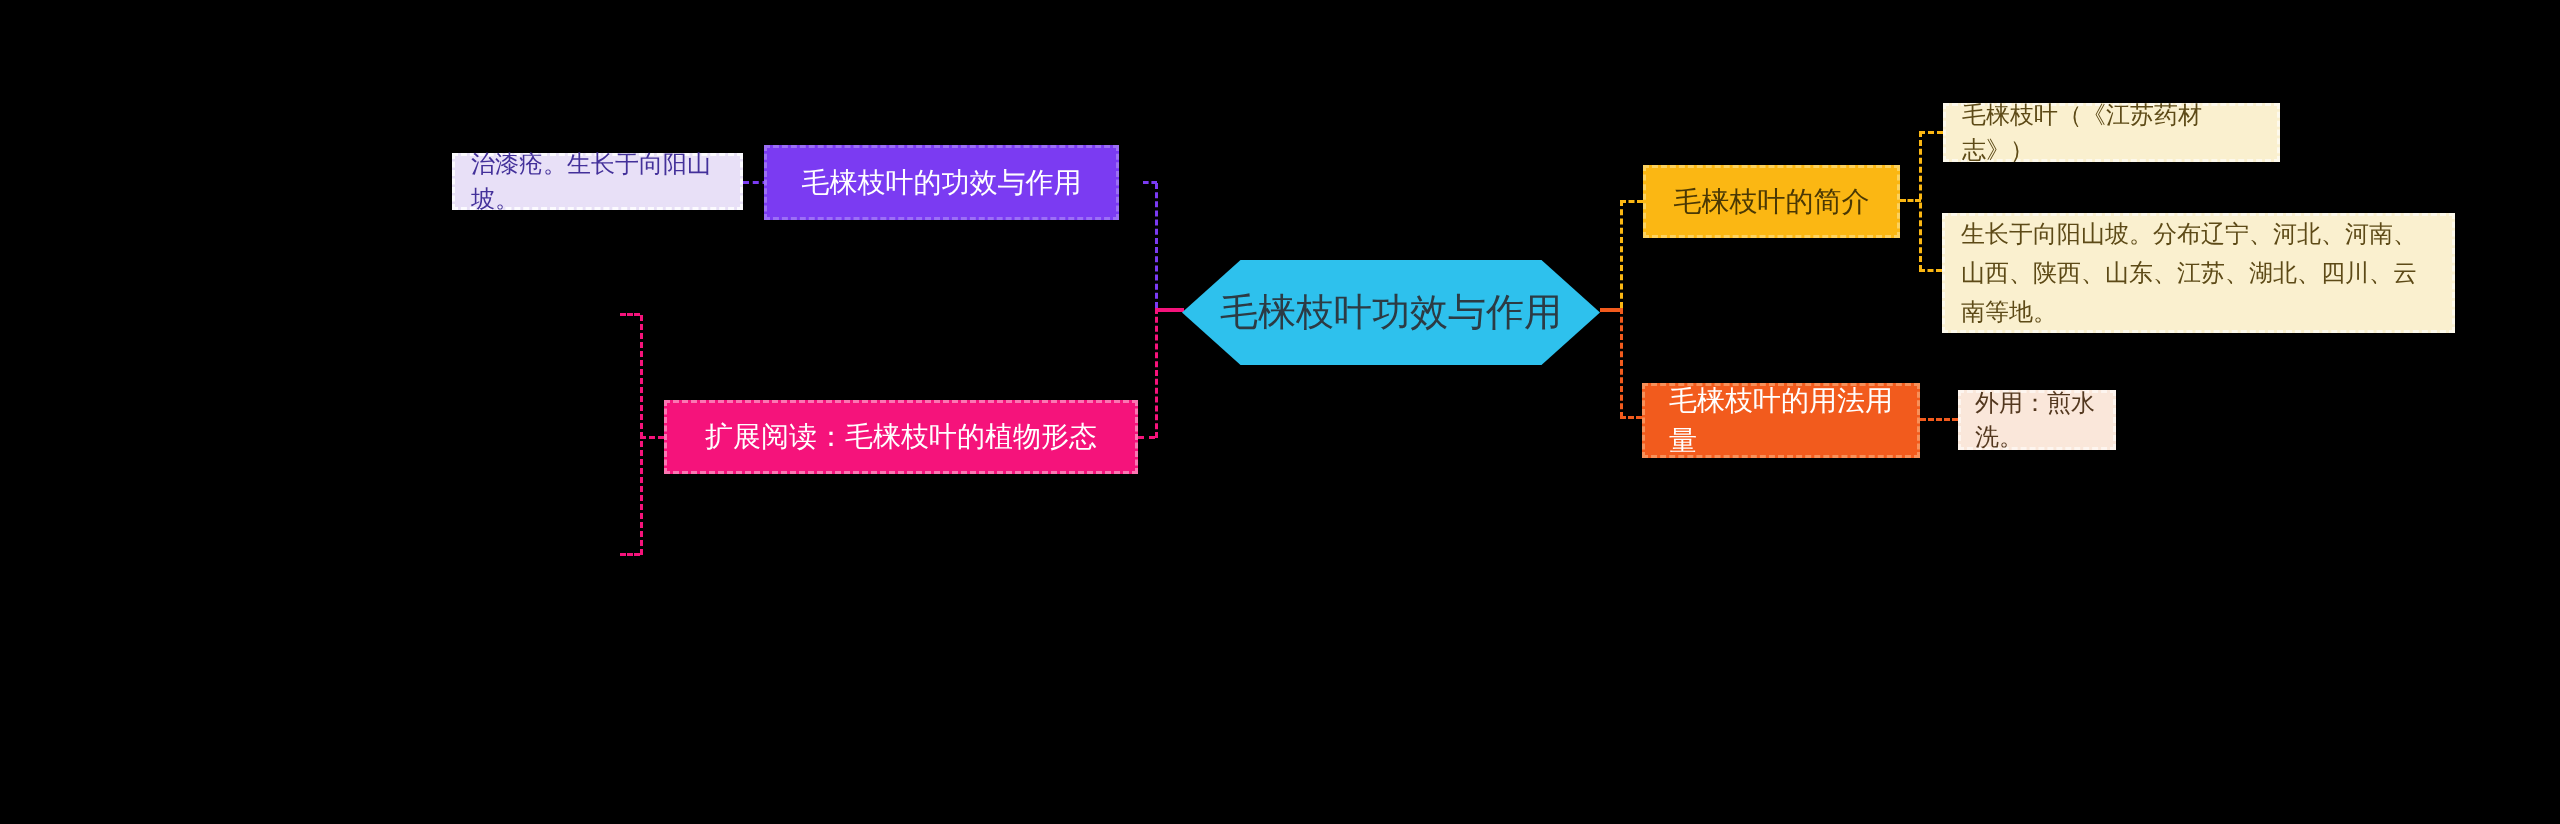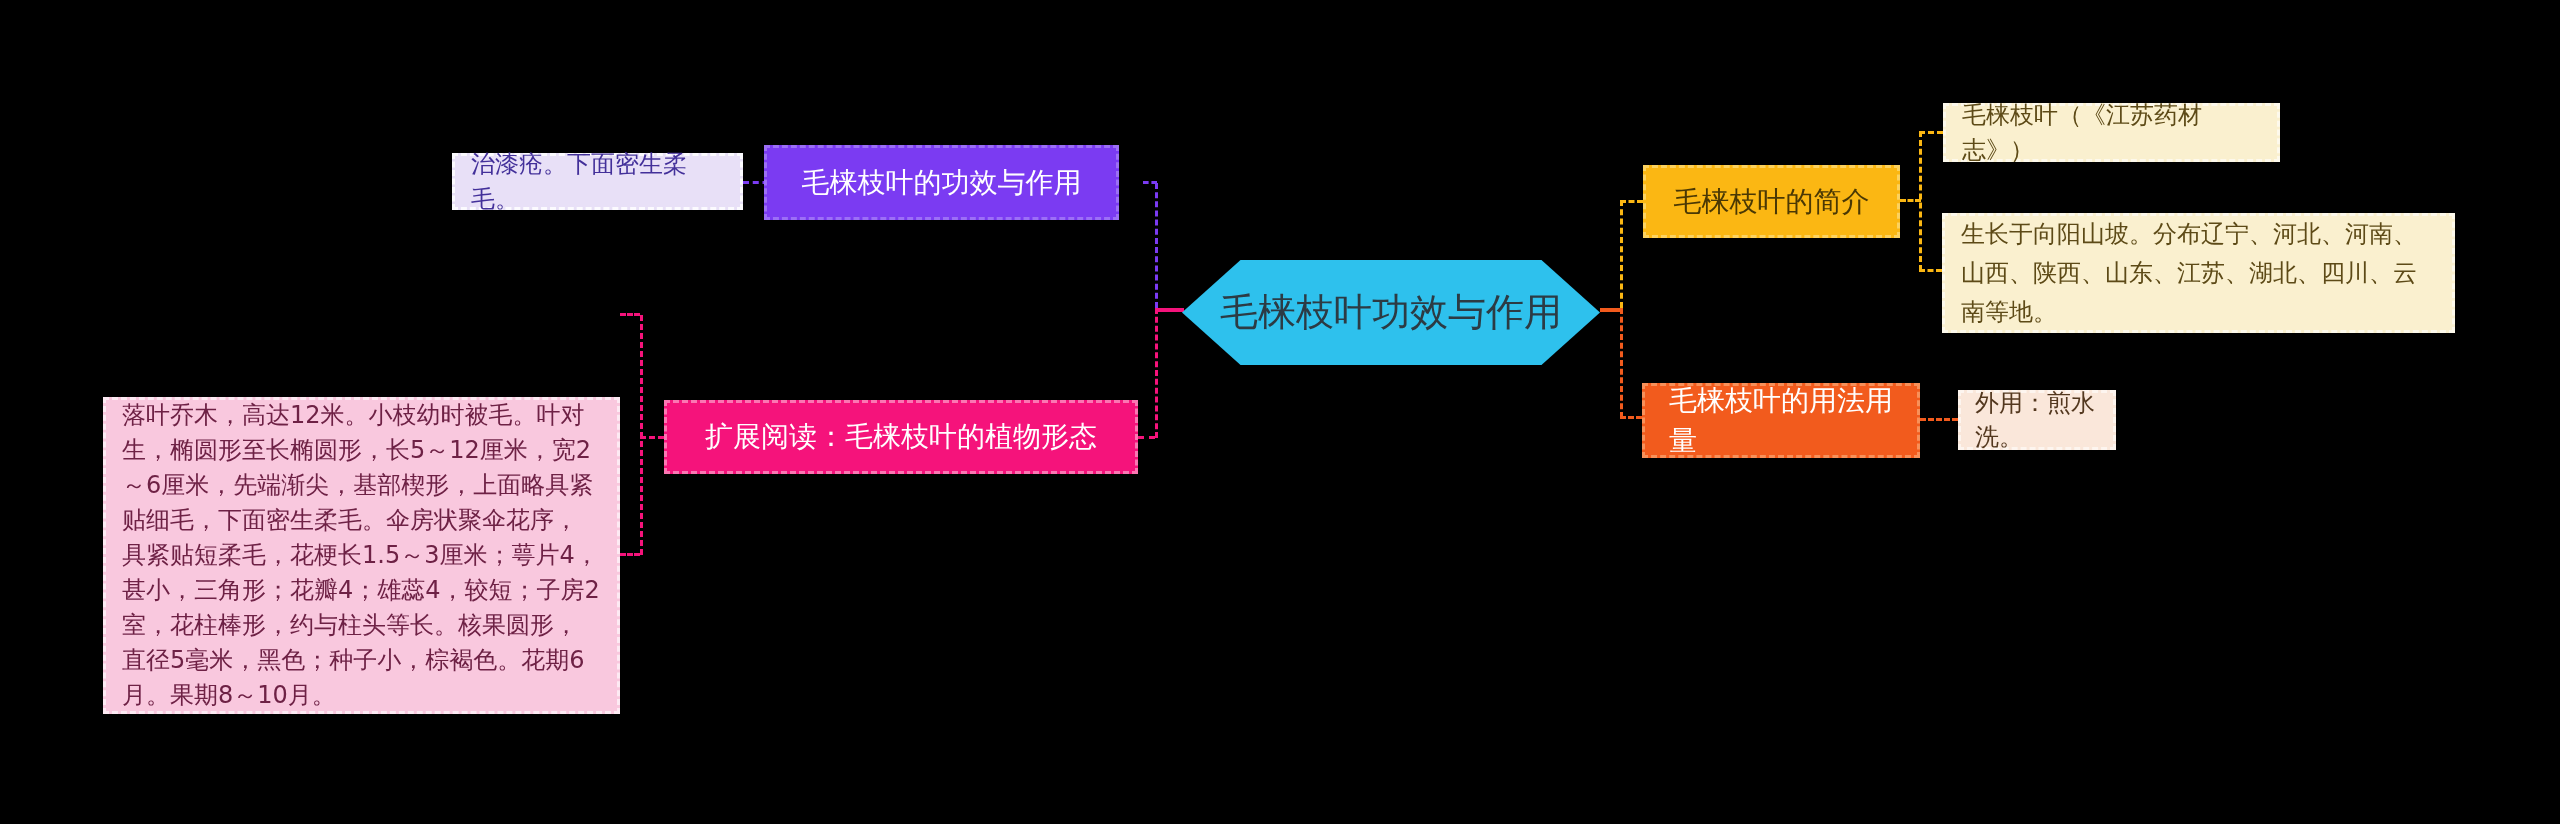--- a/index.html
+++ b/index.html
@@ -104,28 +104,25 @@
   <div class="conn h-dash c-orange" style="left:1920px;top:418px;width:38px;"></div>
 
   <div class="node central-node" style="left:1182px;top:260px;width:418px;height:105px;">
     <span>毛梾枝叶功效与作用</span>
   </div>
 
   <div class="node purple-branch" style="left:764px;top:145px;width:355px;height:75px;justify-content:center;">
     <span>毛梾枝叶的功效与作用</span>
   </div>
   <div class="node lavender-leaf" style="left:452px;top:153px;width:291px;height:57px;">
-    <span>治漆疮。下面密生柔毛。</span>
+    <span>治漆疮。生长于向阳山坡。</span>
   </div>
 
   <div class="node magenta-branch" style="left:664px;top:400px;width:474px;height:74px;justify-content:center;">
     <span>扩展阅读：毛梾枝叶的植物形态</span>
-  </div>
-  <div class="node pink-leaf" style="left:103px;top:397px;width:517px;height:317px;line-height:35px;">
-    <span>落叶乔木，高达12米。小枝幼时被毛。叶对生，椭圆形至长椭圆形，长5～12厘米，宽2～6厘米，先端渐尖，基部楔形，上面略具紧贴细毛，下面密生柔毛。伞房状聚伞花序，具紧贴短柔毛，花梗长1.5～3厘米；萼片4，甚小，三角形；花瓣4；雄蕊4，较短；子房2室，花柱棒形，约与柱头等长。核果圆形，直径5毫米，黑色；种子小，棕褐色。花期6月。果期8～10月。</span>
   </div>
 
   <div class="node cream-leaf" style="left:1943px;top:103px;width:337px;height:59px;">
     <span>毛梾枝叶（《江苏药材志》）</span>
   </div>
   <div class="node yellow-branch" style="left:1643px;top:165px;width:257px;height:73px;justify-content:center;">
     <span>毛梾枝叶的简介</span>
   </div>
   <div class="node cream-leaf" style="left:1942px;top:213px;width:513px;height:120px;line-height:39px;">
     <span>生长于向阳山坡。分布辽宁、河北、河南、山西、陕西、山东、江苏、湖北、四川、云南等地。</span>

